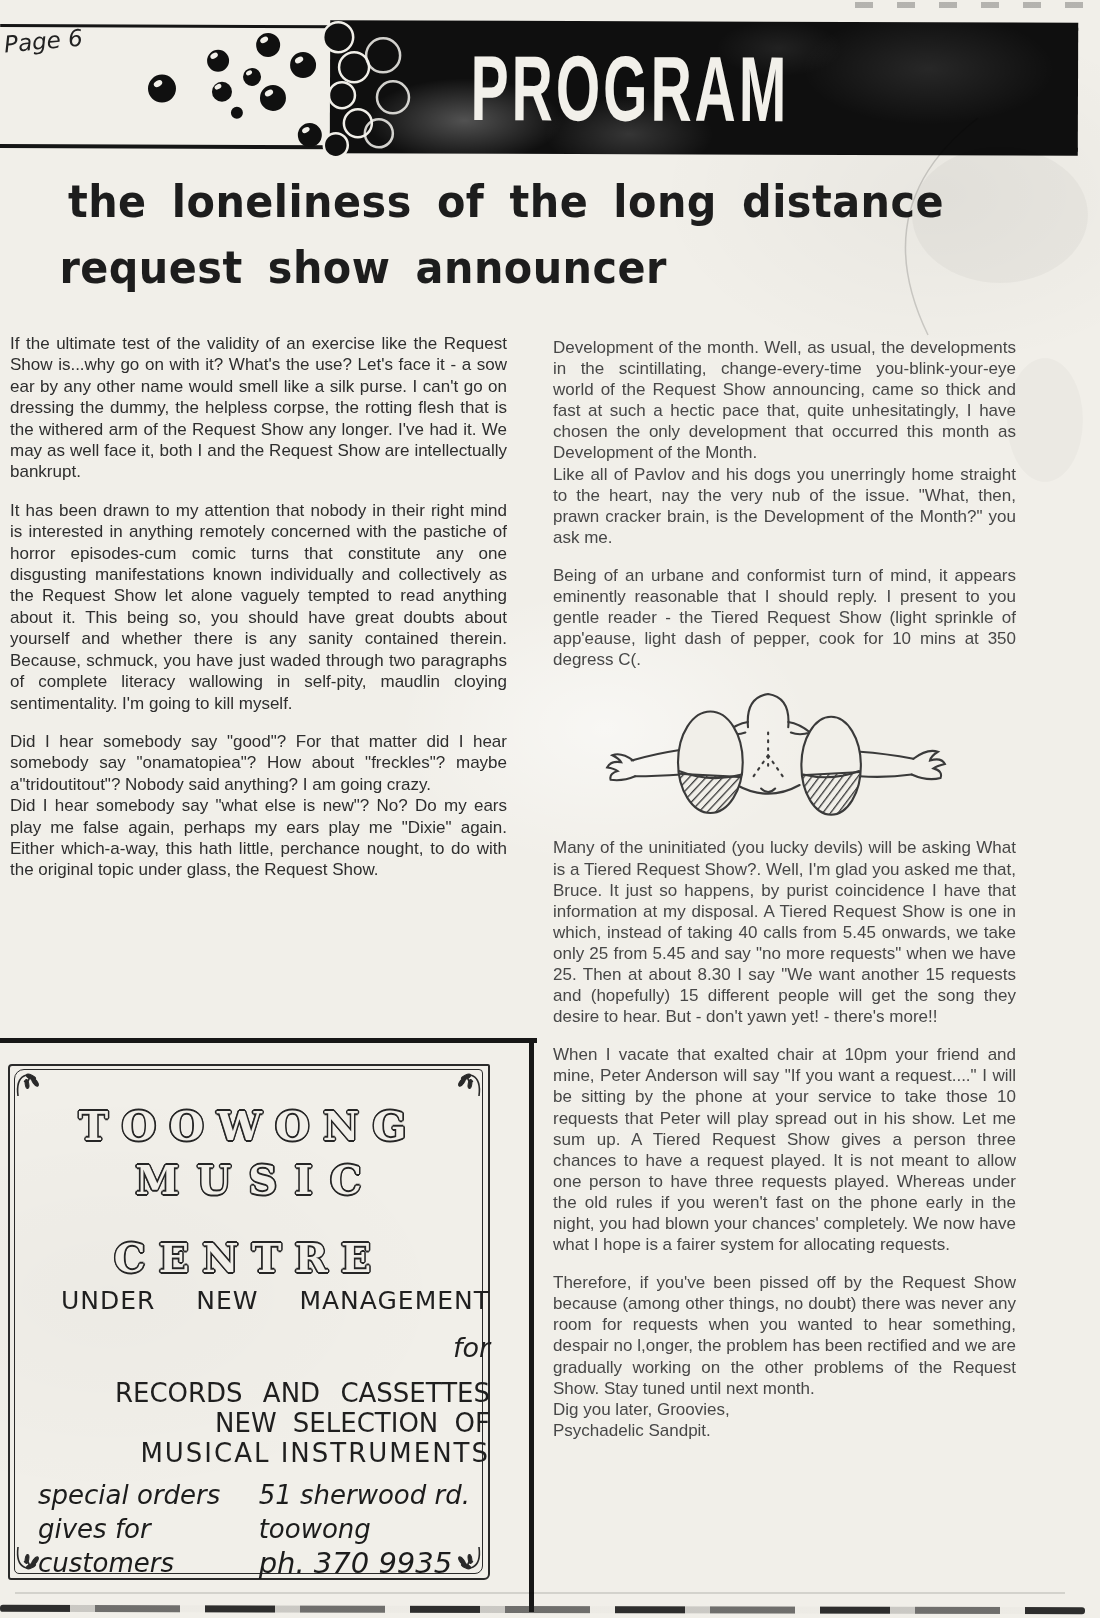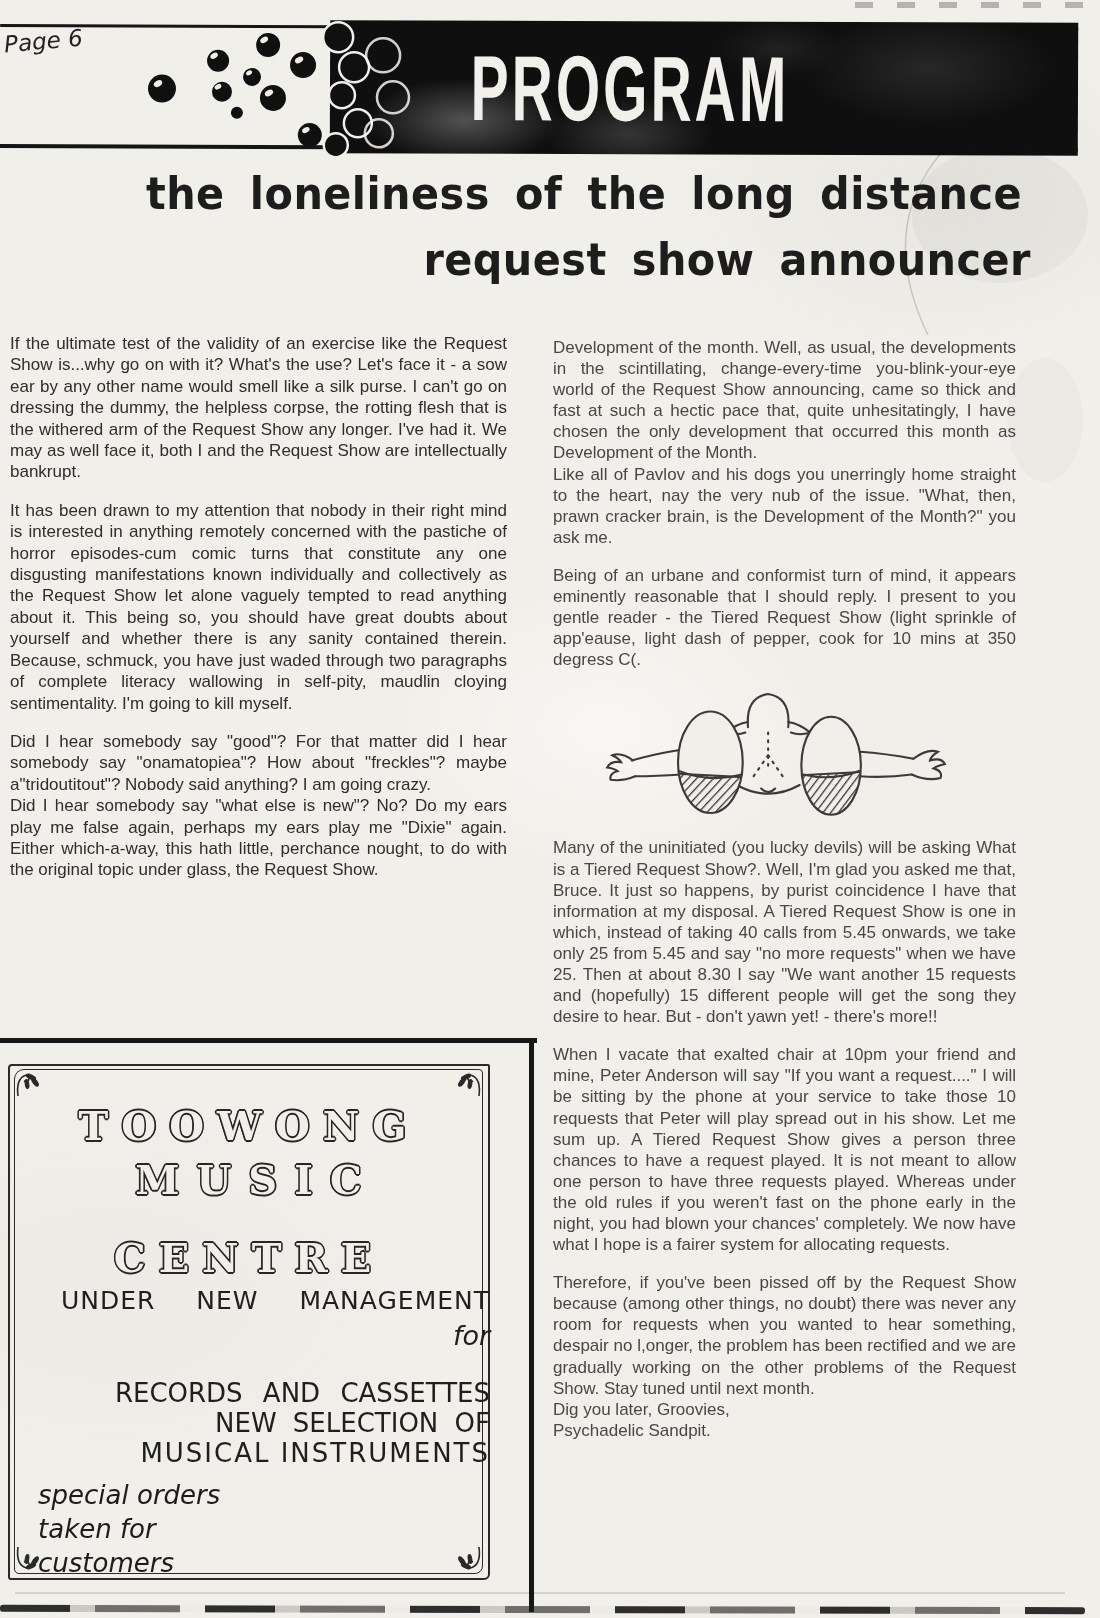--- a/index.html
+++ b/index.html
@@ -33,21 +33,21 @@
     color:#f2f0ea; transform:scaleY(1.62); white-space:nowrap;
   }
   .bubbles { position:absolute; left:0; top:-5px; width:1078px; height:133px; overflow:visible; }
   .page-number {
     position:absolute; left:4px; top:28px; font-family:"DejaVu Sans", sans-serif;
     font-style:italic; font-size:23px; color:#222; transform:rotate(-5deg); z-index:4;
   }
   .artifacts { position:absolute; inset:0; width:1100px; height:1618px; pointer-events:none; z-index:3; }
 
   
-  .headline { position:absolute; left:40px; top:161px; width:1010px; text-align:right;
+  .headline { position:absolute; left:40px; top:169px; width:1010px; text-align:left;
     font-family:"DejaVu Sans", sans-serif; font-weight:bold; color:#1d1d1d; }
   .headline .hl { font-size:44px; line-height:66px; word-spacing:11px; letter-spacing:0.5px;
     display:inline-block; transform:scaleX(0.94); white-space:nowrap; }
 
   
   .col-left  { position:absolute; left:10px;  top:333px; width:497px; font-size:17px; line-height:21.4px; text-align:justify; color:#2e2e2e; }
   .col-right { position:absolute; left:553px; top:337px; width:463px; font-size:17px; line-height:21.1px; text-align:justify; color:#474747; }
   .para { margin:0 0 17px 0; }
   .tight { margin-bottom:0; }
 
@@ -69,21 +69,21 @@
 
   .ad-title { position:absolute; left:0; width:100%; text-align:center;
     font-family:"DejaVu Serif", serif; font-weight:bold; font-size:40px; letter-spacing:13px;
     color:#f1efe9;
     text-shadow:-1.6px 0 #262626, 1.6px 0 #262626, 0 -1.6px #262626, 0 1.6px #262626,
                 -1.1px -1.1px #262626, 1.1px 1.1px #262626, -1.1px 1.1px #262626, 1.1px -1.1px #262626;
   }
   .ad-t1 { top:38px; }  .ad-t2 { top:92px; letter-spacing:17px;margin-left:8px; }  .ad-t3 { top:138px;margin-top:32px; }
   .ad-line { position:absolute; left:0; width:100%; text-align:right; font-family:"DejaVu Sans", sans-serif; color:#1f1f1f; }
   .ad-mgmt { top:222px; font-size:25px; letter-spacing:1px; word-spacing:32px; }
-  .ad-for  { top:256px; font-size:27px; font-style:italic; }
+  .ad-for  { top:268px; font-size:27px; font-style:italic; }
   .ad-records { top:314px; font-size:26px; word-spacing:12px; }
   .ad-selection { top:344px; font-size:26px; word-spacing:8px; }
   .ad-instruments { top:374px; font-size:26px; letter-spacing:2px; }
   .ad-bottom { position:absolute; left:30px; right:20px; top:414px; display:flex; justify-content:space-between;
     font-family:"DejaVu Sans", sans-serif; font-size:26px; line-height:34px; font-style:italic; color:#1c1c1c; }
   .ad-address { text-align:left; }
   .ad-phone { font-size:29px; }
 
   .underline-light { position:absolute; left:15px; top:1592px; width:1050px; height:2px; background:rgba(0,0,0,0.12); }
   .scan-strip { position:absolute; left:0; top:1606px; width:1085px; height:7px; border-radius:3px;
@@ -260,22 +260,27 @@
     <div class="ad-title ad-t3">CENTRE</div>
     <div class="ad-line ad-mgmt">UNDER NEW MANAGEMENT</div>
     <div class="ad-line ad-for">for</div>
     <div class="ad-line ad-records">RECORDS AND CASSETTES</div>
     <div class="ad-line ad-selection">NEW SELECTION OF</div>
     <div class="ad-line ad-instruments">MUSICAL INSTRUMENTS</div>
 
     <div class="ad-bottom">
       <div class="ad-orders">
         <div>special orders</div>
-        <div>taken for</div>
+        <div>gives for</div>
         <div>customers</div>
       </div>
+      <div class="ad-address">
+        <div>51 sherwood rd.</div>
+        <div>toowong</div>
+        <div class="ad-phone">ph. 370 9935</div>
+      </div>
     </div>
   </div>
 
   <div class="underline-light"></div>
   <div class="scan-strip"></div>
 
 </div>
 
 </body></html>

